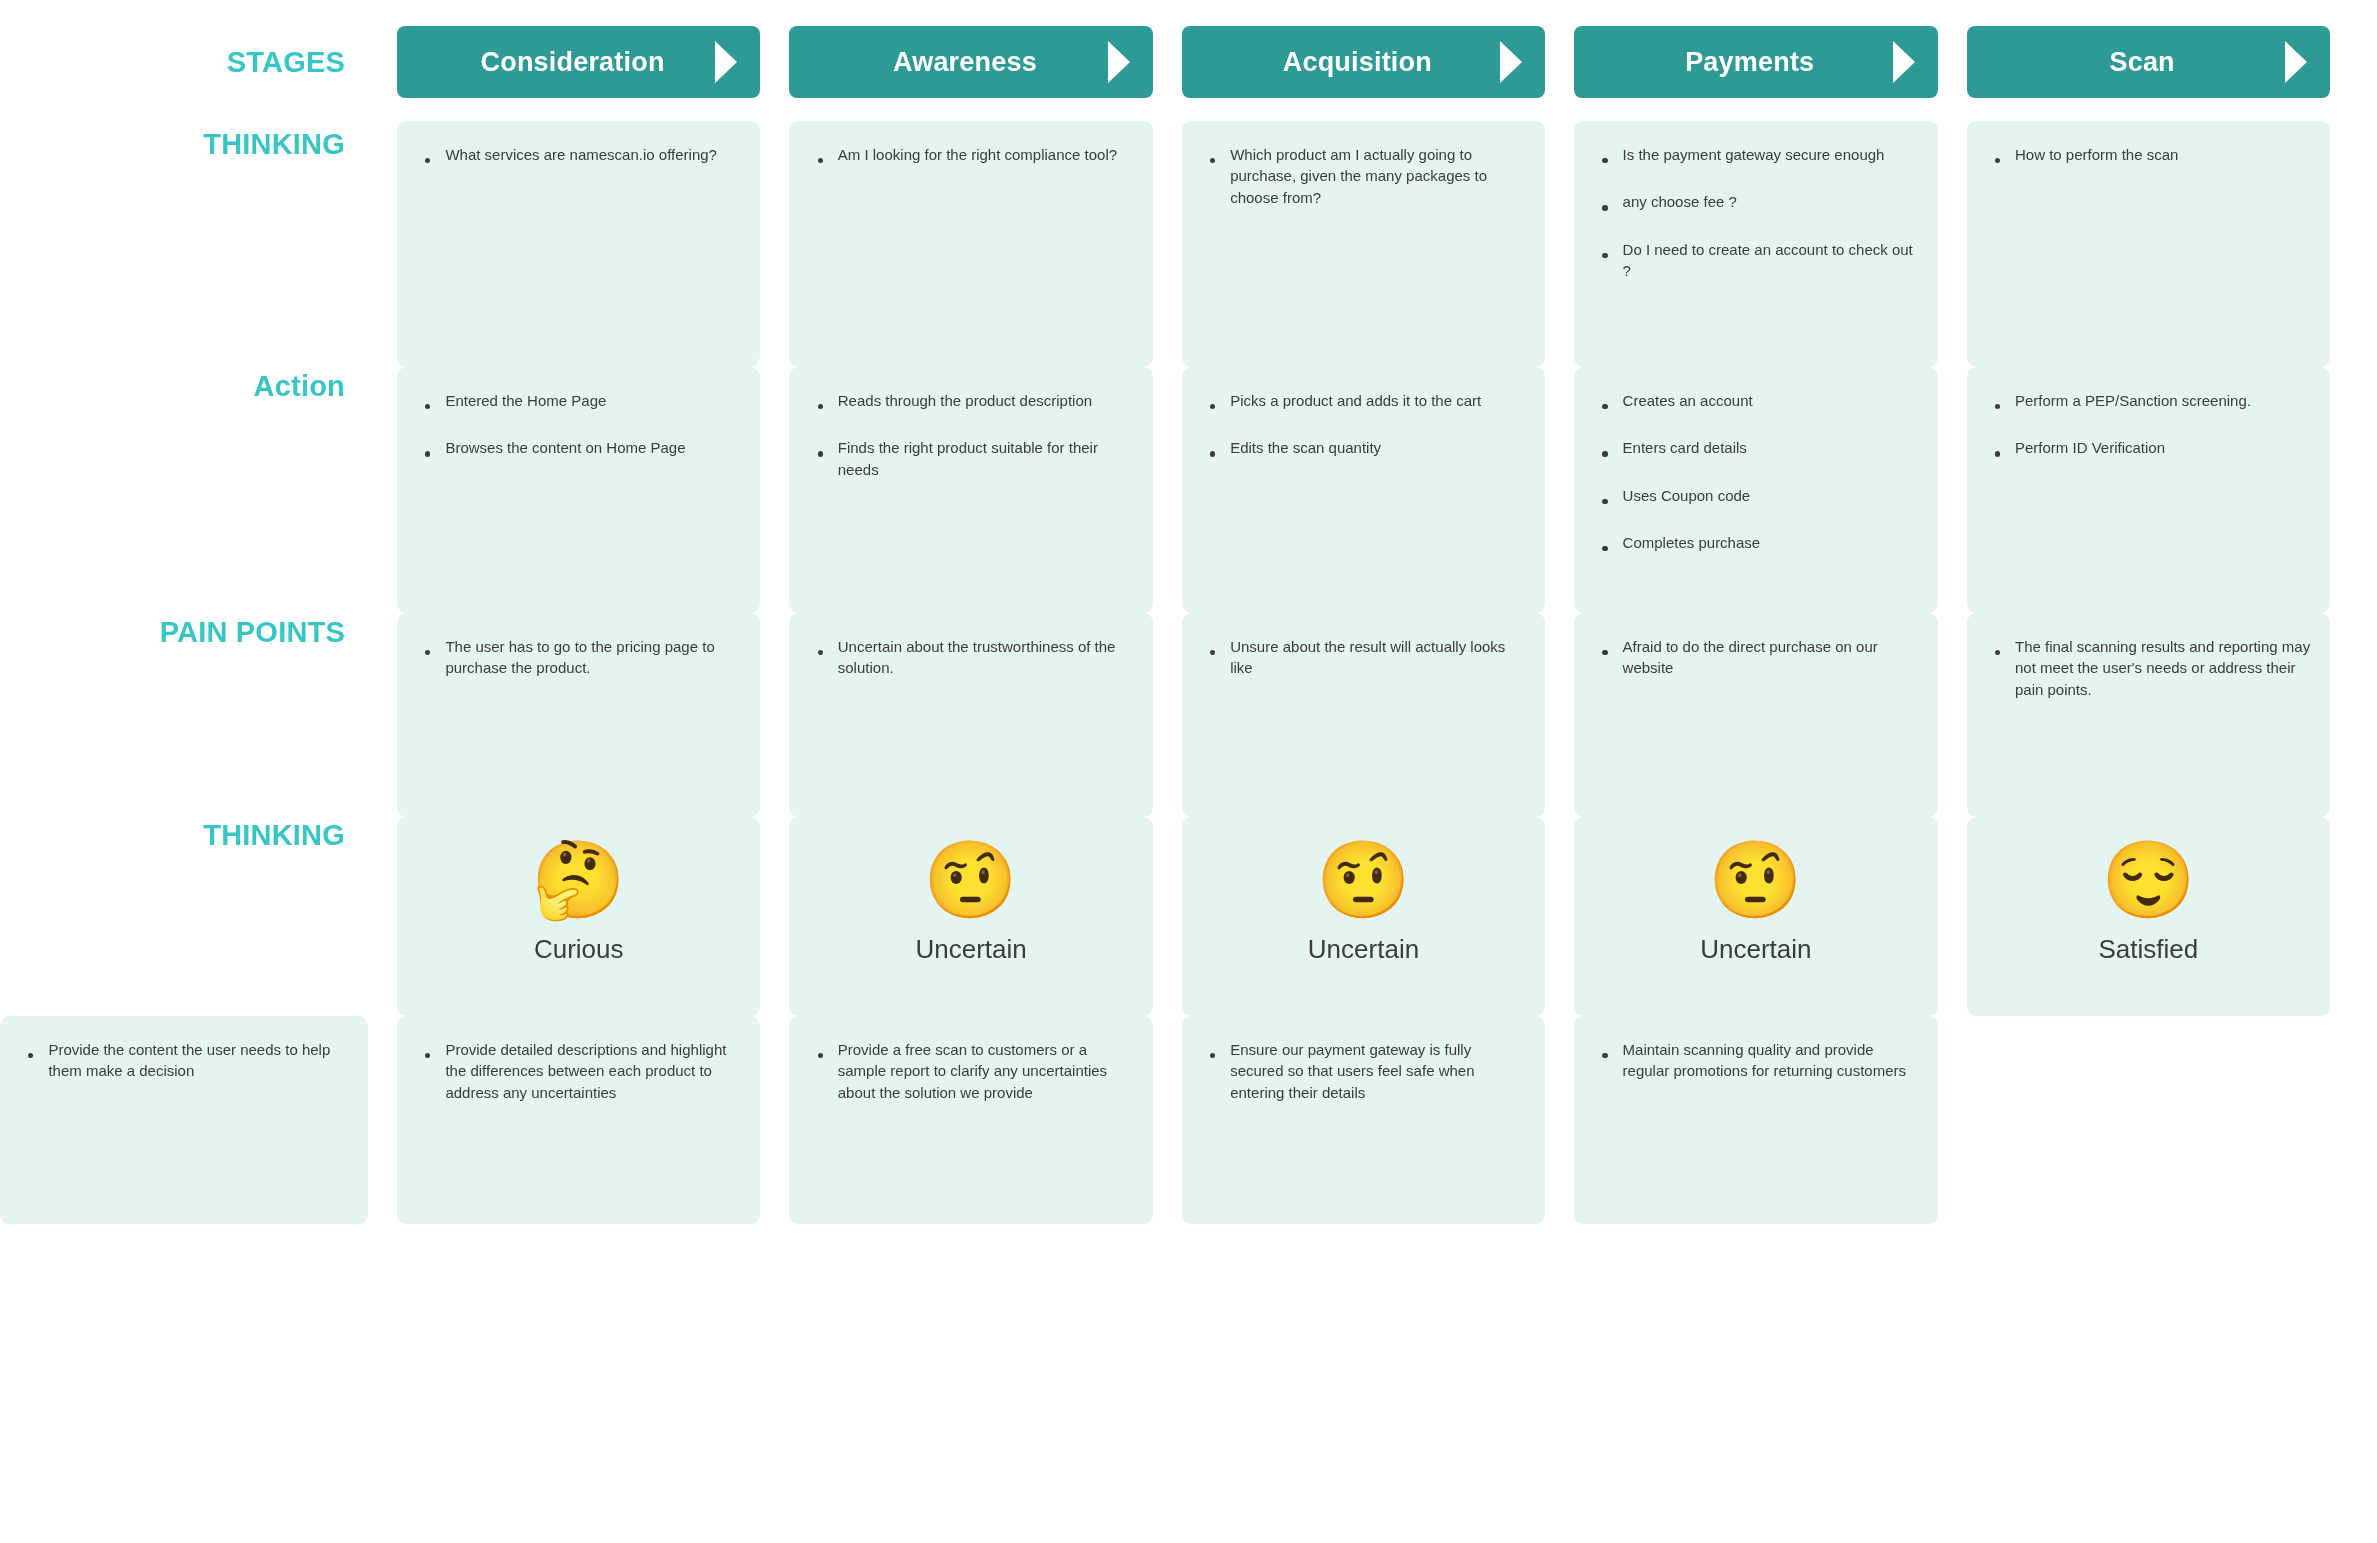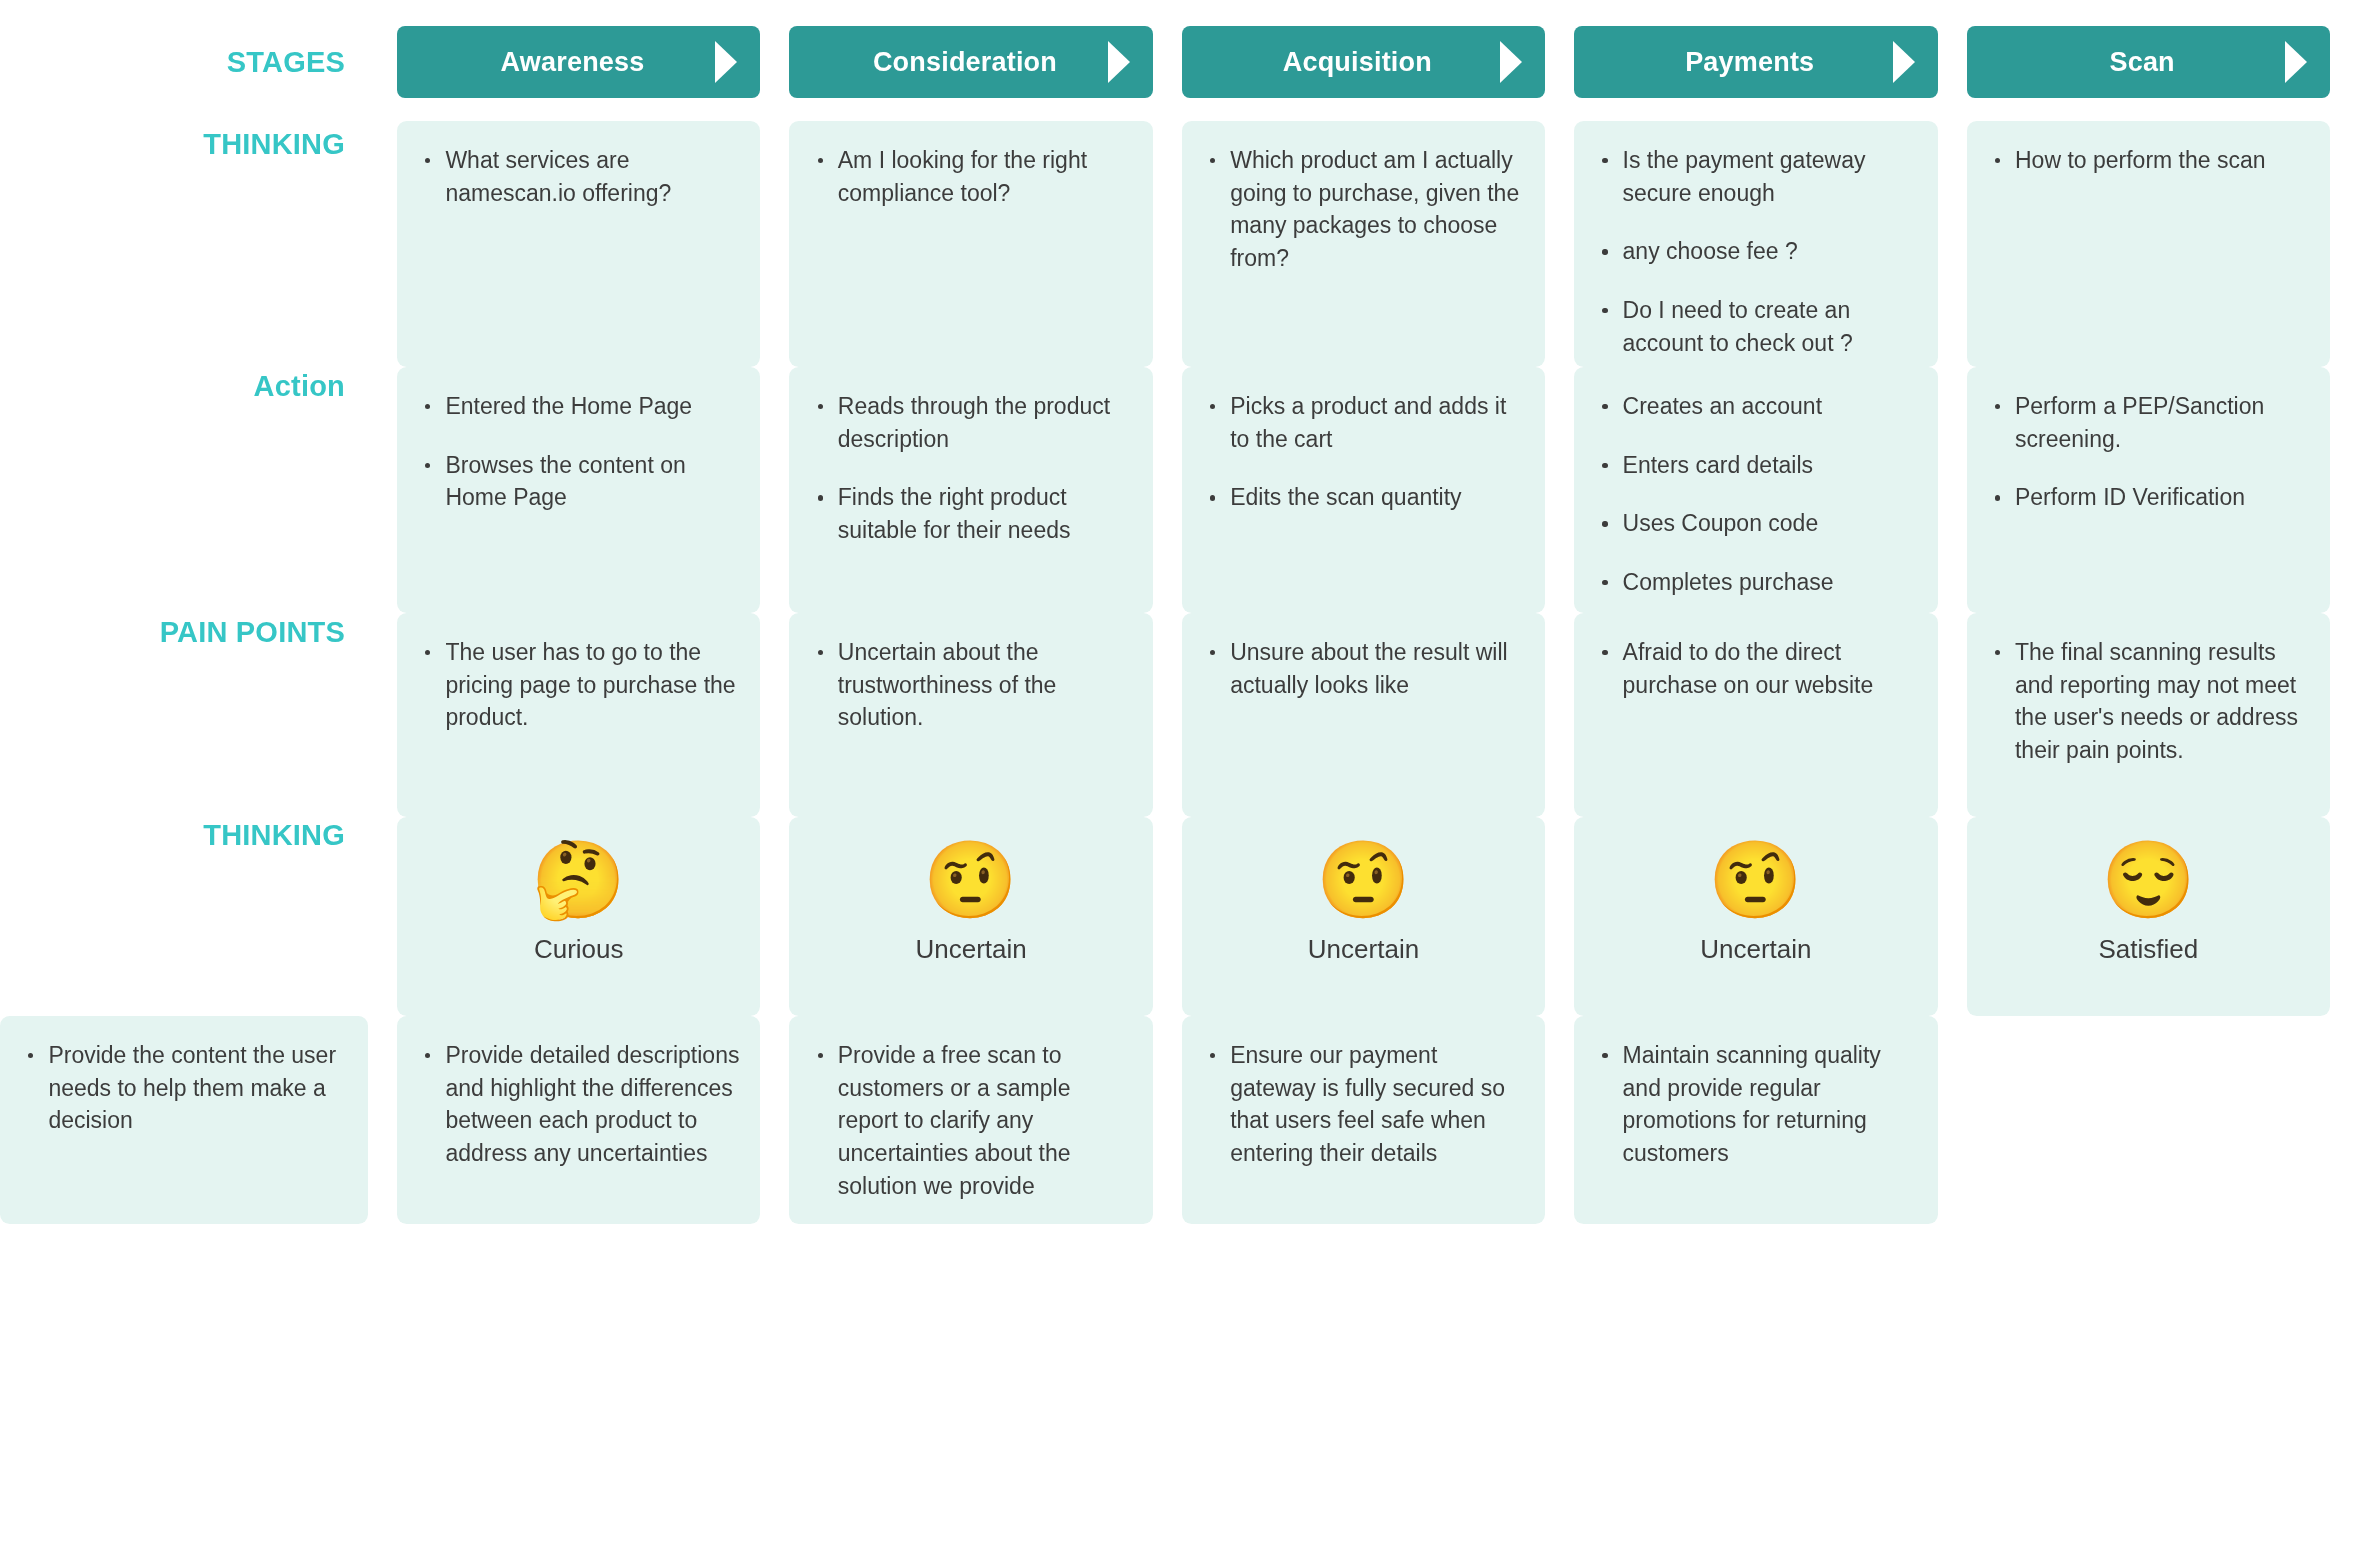--- a/index.html
+++ b/index.html
@@ -91,21 +91,21 @@
   .bullet-list {
     margin: 0;
     padding: 0;
     list-style: none;
   }
   .bullet-item {
     position: relative;
     padding-left: 29px;
     margin-bottom: 26px;
     color: #3C3C3C;
-    font-size: 23px;
+    font-size: 15px;
     line-height: 1.42;
   }
   .bullet-item:last-child { margin-bottom: 0; }
   .bullet-item::before {
     content: "";
     position: absolute;
     left: 8.8px;
     top: 14px;
     width: 5.3px;
     height: 5.3px;
@@ -152,25 +152,25 @@
 </head>
 <body>
 
 <div class="journey-map">
 
   <div class="row stages-row">
     <div class="row-label-cell">
       <span class="row-label">STAGES</span>
     </div>
     <div class="stage-header">
+      <span class="stage-header-label">Consideration</span>
+      <span class="stage-arrow"></span>
+    </div>
+    <div class="stage-header">
       <span class="stage-header-label">Awareness</span>
-      <span class="stage-arrow"></span>
-    </div>
-    <div class="stage-header">
-      <span class="stage-header-label">Consideration</span>
       <span class="stage-arrow"></span>
     </div>
     <div class="stage-header">
       <span class="stage-header-label">Acquisition</span>
       <span class="stage-arrow"></span>
     </div>
     <div class="stage-header">
       <span class="stage-header-label">Payments</span>
       <span class="stage-arrow"></span>
     </div>

